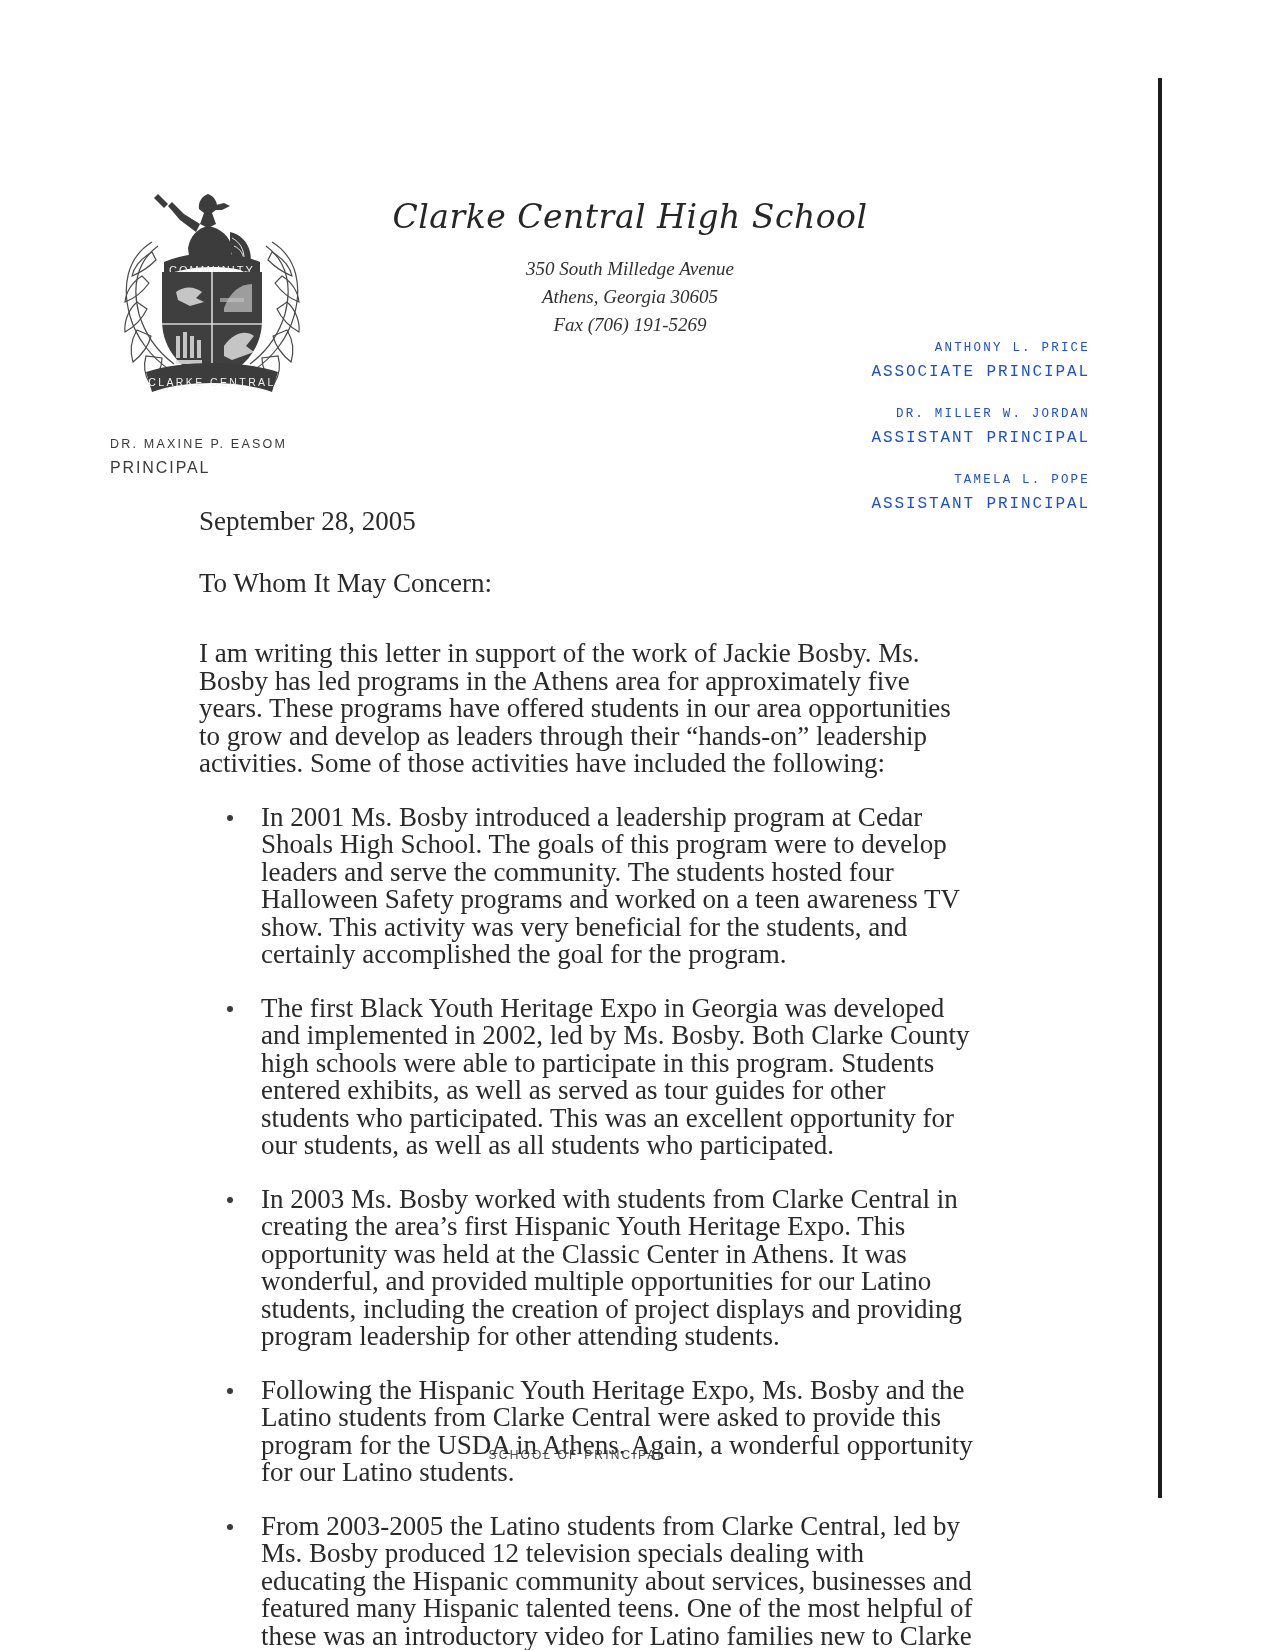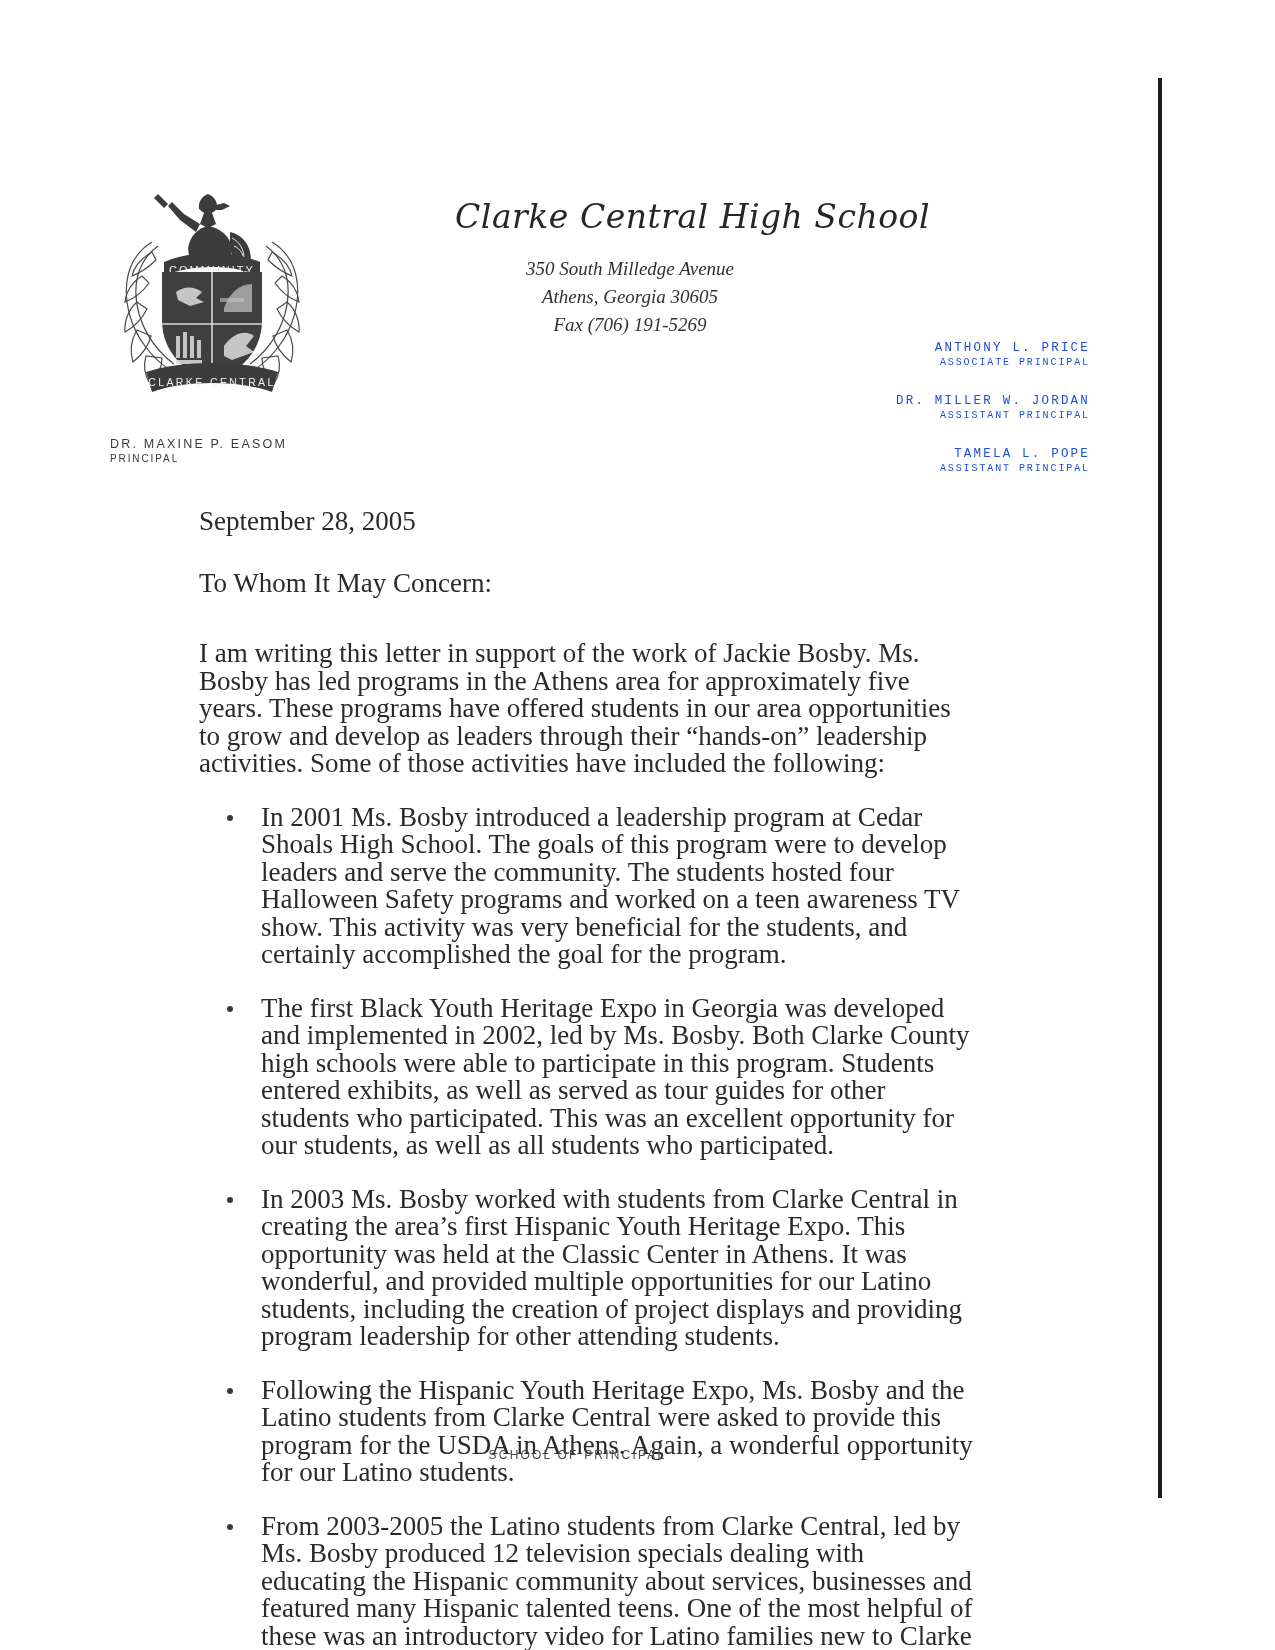--- a/index.html
+++ b/index.html
@@ -42,21 +42,21 @@
     top: 5px;
     width: 200px;
     height: 220px;
   }
 
   .school-name {
     position: absolute;
     left: 330px;
     top: 22px;
     width: 600px;
-    text-align: right;
+    text-align: center;
     font-family: "DejaVu Serif", serif;
     font-style: italic;
     font-size: 33px;
     letter-spacing: 0.5px;
     color: #262626;
     white-space: nowrap;
   }
 
   .address-block {
     position: absolute;
@@ -83,23 +83,23 @@
     text-align: left;
     font-family: "Liberation Sans", sans-serif;
     color: #3a3a3a;
   }
   .admin-name {
     font-size: 12.5px;
     letter-spacing: 2.2px;
     white-space: nowrap;
   }
   .admin-title {
-    font-size: 10px;
+    font-size: 16px;
     letter-spacing: 1.9px;
-    margin-top: 2px;
+    margin-top: 8px;
     white-space: nowrap;
   }
 
   
   .admin-block {
     position: absolute;
     left: 855px;
     top: 0;
     width: 235px;
     text-align: right;

